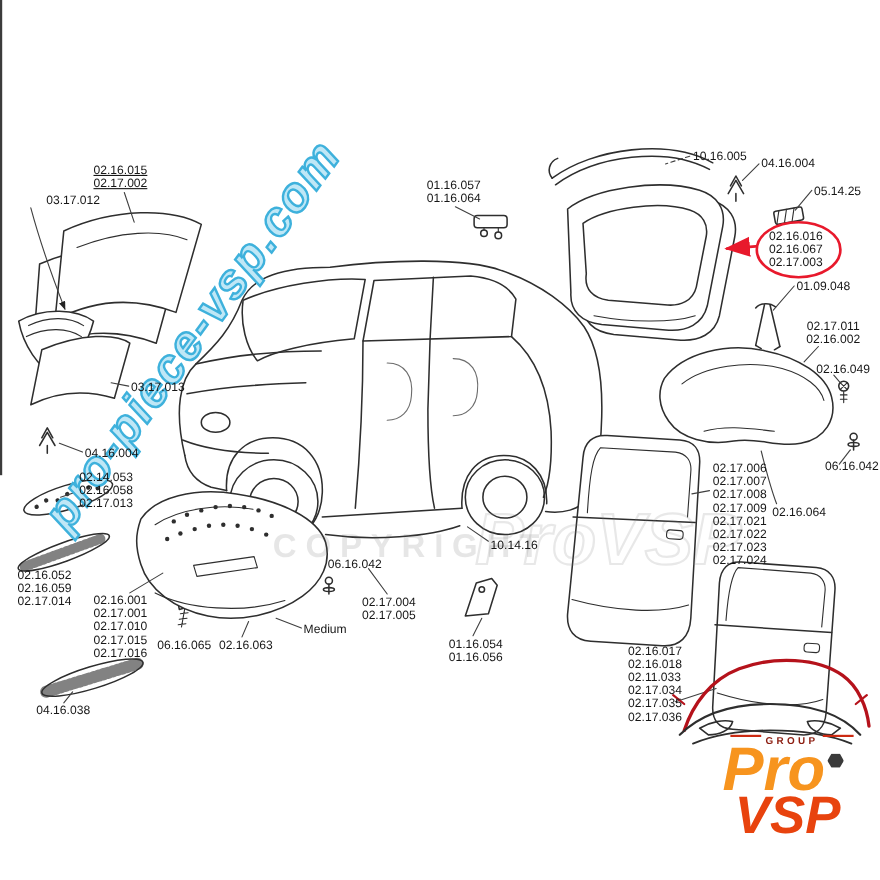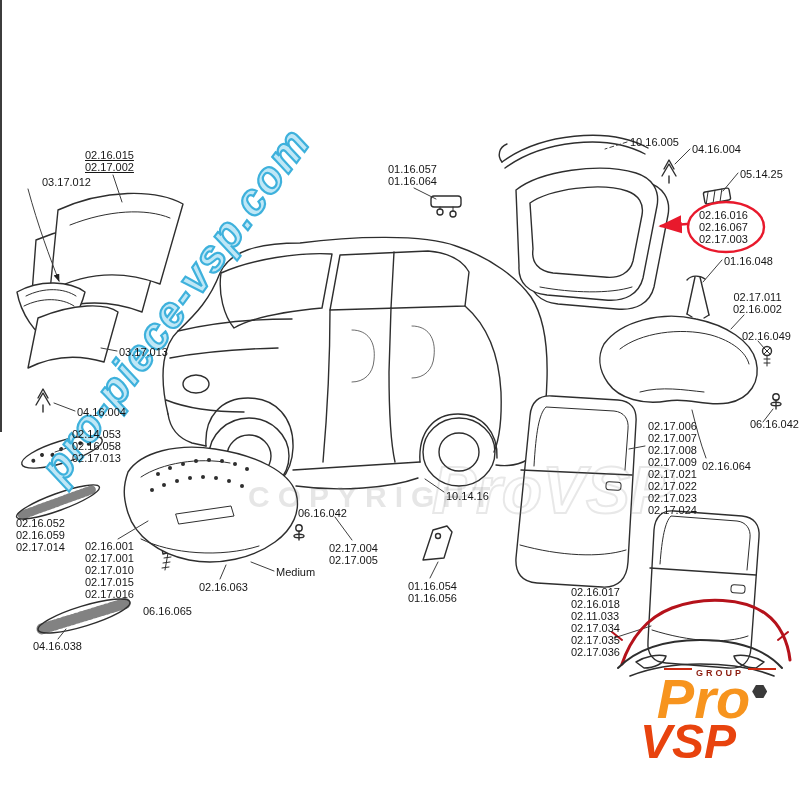--- a/index.html
+++ b/index.html
@@ -18,21 +18,21 @@
   .wm-brand{position:absolute;left:432px;top:452px;font-size:66px;font-weight:800;font-style:italic;
             color:transparent;-webkit-text-stroke:2px rgba(130,130,130,0.18);z-index:1}
   .edge-line{position:absolute;left:0;top:0;width:2px;height:432px;background:#3c3c3c;z-index:5}
   .logo-group{position:absolute;left:664px;top:668px;width:112px;display:flex;gap:4px;
               font-size:9px;font-weight:bold;letter-spacing:3px;color:#8c1d10;z-index:40}
   .logo-group .rule{flex:1;height:2px;background:#cc2a12}
   .logo-pro{position:absolute;left:640px;top:676px;width:144px;text-align:center;font-size:56px;line-height:46px;
             font-weight:800;font-style:italic;color:var(--pro,#f7941e);z-index:40}
   .logo-pro .hex{display:inline-block;width:15px;height:13px;background:#3a3a3a;margin-left:2px;vertical-align:20px;
                  clip-path:polygon(25% 0,75% 0,100% 50%,75% 100%,25% 100%,0 50%)}
-  .logo-vsp{position:absolute;left:640px;top:718px;width:152px;text-align:left;font-size:48px;line-height:48px;
+  .logo-vsp{position:absolute;left:640px;top:718px;width:152px;text-align:center;font-size:48px;line-height:48px;
             font-weight:800;font-style:italic;color:var(--vsp,#e8430e);z-index:40}
 </style>
 </head>
 <body>
 
 <div id="stage">
 
   <div class="wm-center">COPYRIGHT</div>
   <div class="wm-brand">ProVSP</div>
 
@@ -292,21 +292,21 @@
         <div>02.16.059</div>
         <div>02.17.014</div>
       </div>
       <div class="part-label center" style="left: 85px; top: 540px;">
         <div>02.16.001</div>
         <div>02.17.001</div>
         <div>02.17.010</div>
         <div>02.17.015</div>
         <div>02.17.016</div>
       </div>
-      <div class="part-label center" style="left: 143px; top: 581px; margin-top: 24px;">
+      <div class="part-label center" style="left: 143px; top: 581px;">
         <div>06.16.065</div>
       </div>
       <div class="part-label center" style="left: 199px; top: 581px;">
         <div>02.16.063</div>
       </div>
       <div class="part-label" style="left: 276px; top: 566px;">
         <div>Medium</div>
       </div>
       <div class="part-label" style="left: 33px; top: 640px;">
         <div>04.16.038</div>
@@ -337,21 +337,21 @@
       </div>
       <div class="part-label" style="left: 740px; top: 168px;">
         <div>05.14.25</div>
       </div>
       <div class="part-label center" style="left: 699px; top: 209px;">
         <div>02.16.016</div>
         <div>02.16.067</div>
         <div>02.17.003</div>
       </div>
       <div class="part-label" style="left: 724px; top: 255px;">
-        <div>01.16.048</div>
+        <div>01.09.048</div>
       </div>
       <div class="part-label center" style="left: 733px; top: 291px;">
         <div>02.17.011</div>
         <div>02.16.002</div>
       </div>
       <div class="part-label" style="left: 742px; top: 330px;">
         <div>02.16.049</div>
       </div>
       <div class="part-label" style="left: 750px; top: 418px;">
         <div>06.16.042</div>

